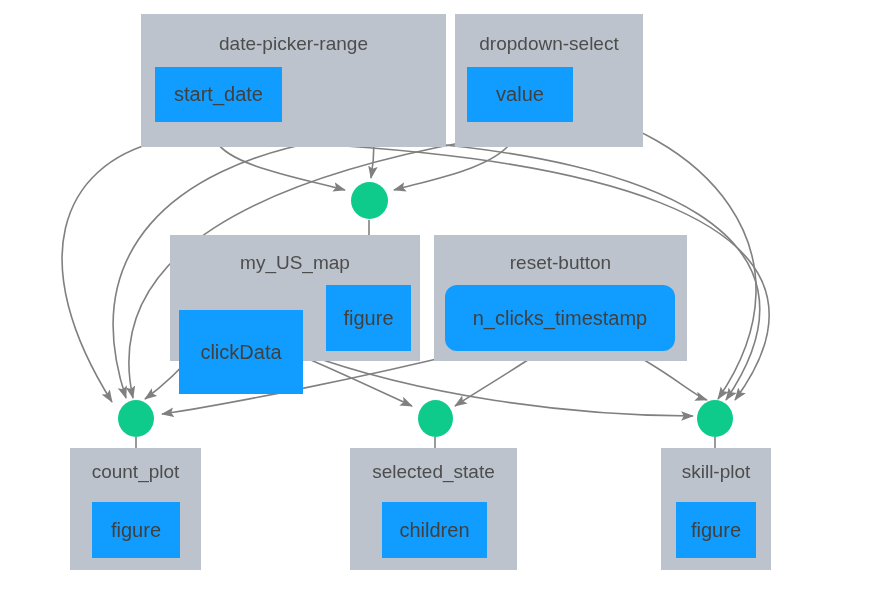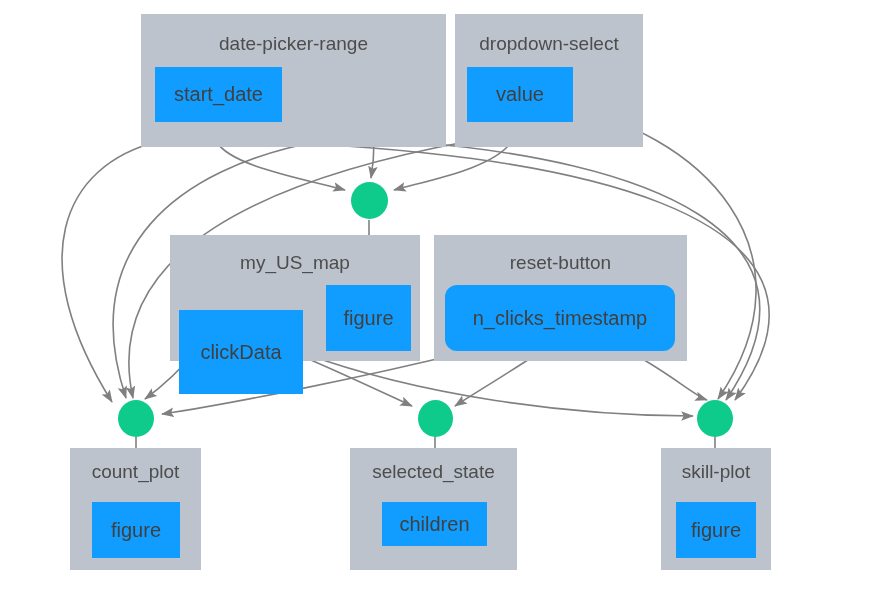--- a/index.html
+++ b/index.html
@@ -133,21 +133,21 @@
   <div class="prop-box" style="left:445px; top:285px; width:230px; height:66px;border-radius:12px;">n_clicks_timestamp</div>
 
   <div class="group-box" style="left:70px; top:448px; width:131px; height:122px;">
     <div class="group-title" style="top:14px;">count_plot</div>
   </div>
   <div class="prop-box" style="left:92px; top:502px; width:88px; height:56px;">figure</div>
 
   <div class="group-box" style="left:350px; top:448px; width:167px; height:122px;">
     <div class="group-title" style="top:14px;">selected_state</div>
   </div>
-  <div class="prop-box" style="left:382px; top:502px; width:105px; height:44px;">children</div>
+  <div class="prop-box" style="left:382px; top:502px; width:105px; height:56px;">children</div>
 
   <div class="group-box" style="left:661px; top:448px; width:110px; height:122px;">
     <div class="group-title" style="top:14px;">skill-plot</div>
   </div>
   <div class="prop-box" style="left:676px; top:502px; width:80px; height:56px;">figure</div>
 
   <div class="cb-node" style="left:351px; top:182px; width:37px; height:37px;"></div>
   <div class="cb-node" style="left:118px; top:400px; width:36px; height:37px;"></div>
   <div class="cb-node" style="left:418px; top:400px; width:35px; height:37px;"></div>
   <div class="cb-node" style="left:697px; top:400px; width:36px; height:37px;"></div>

